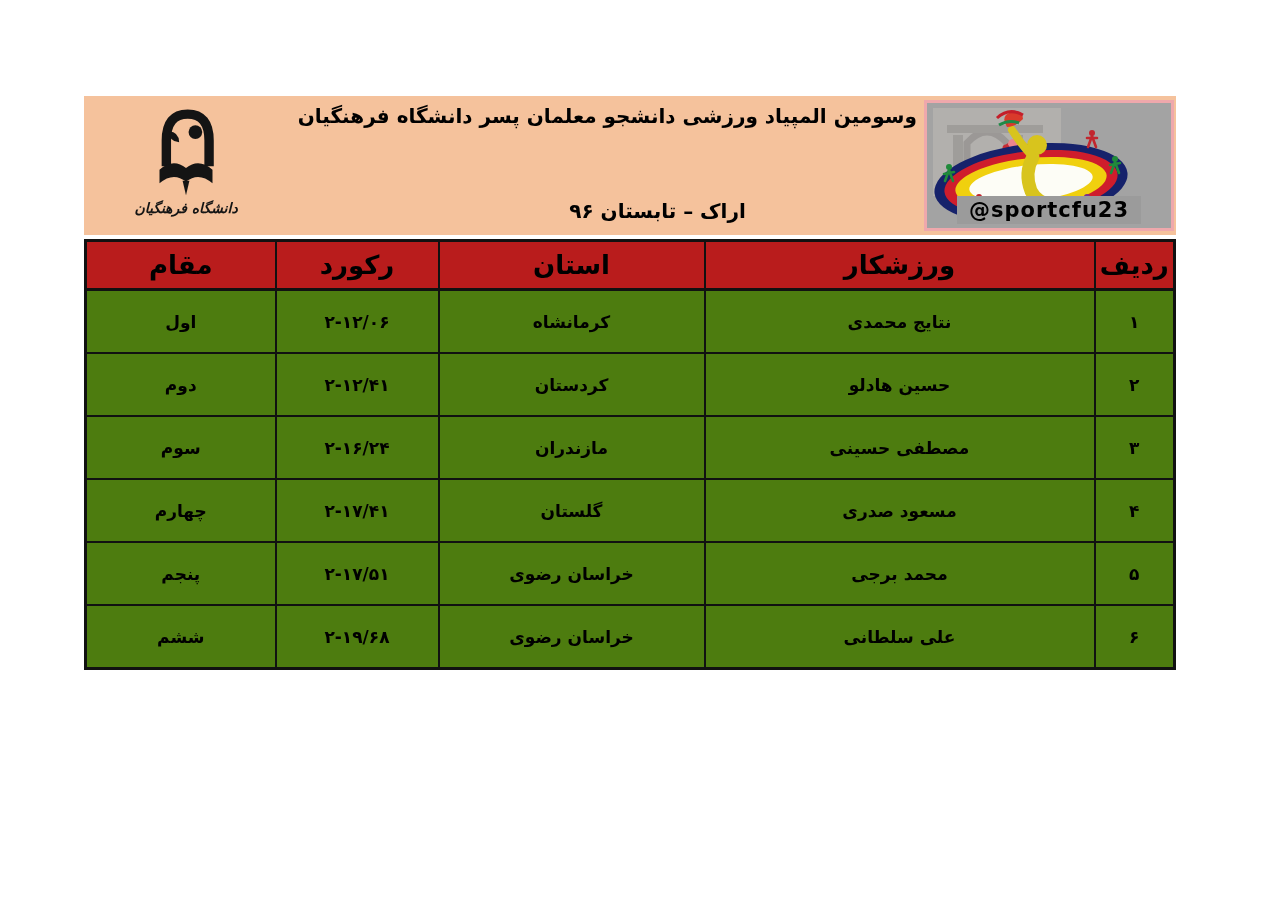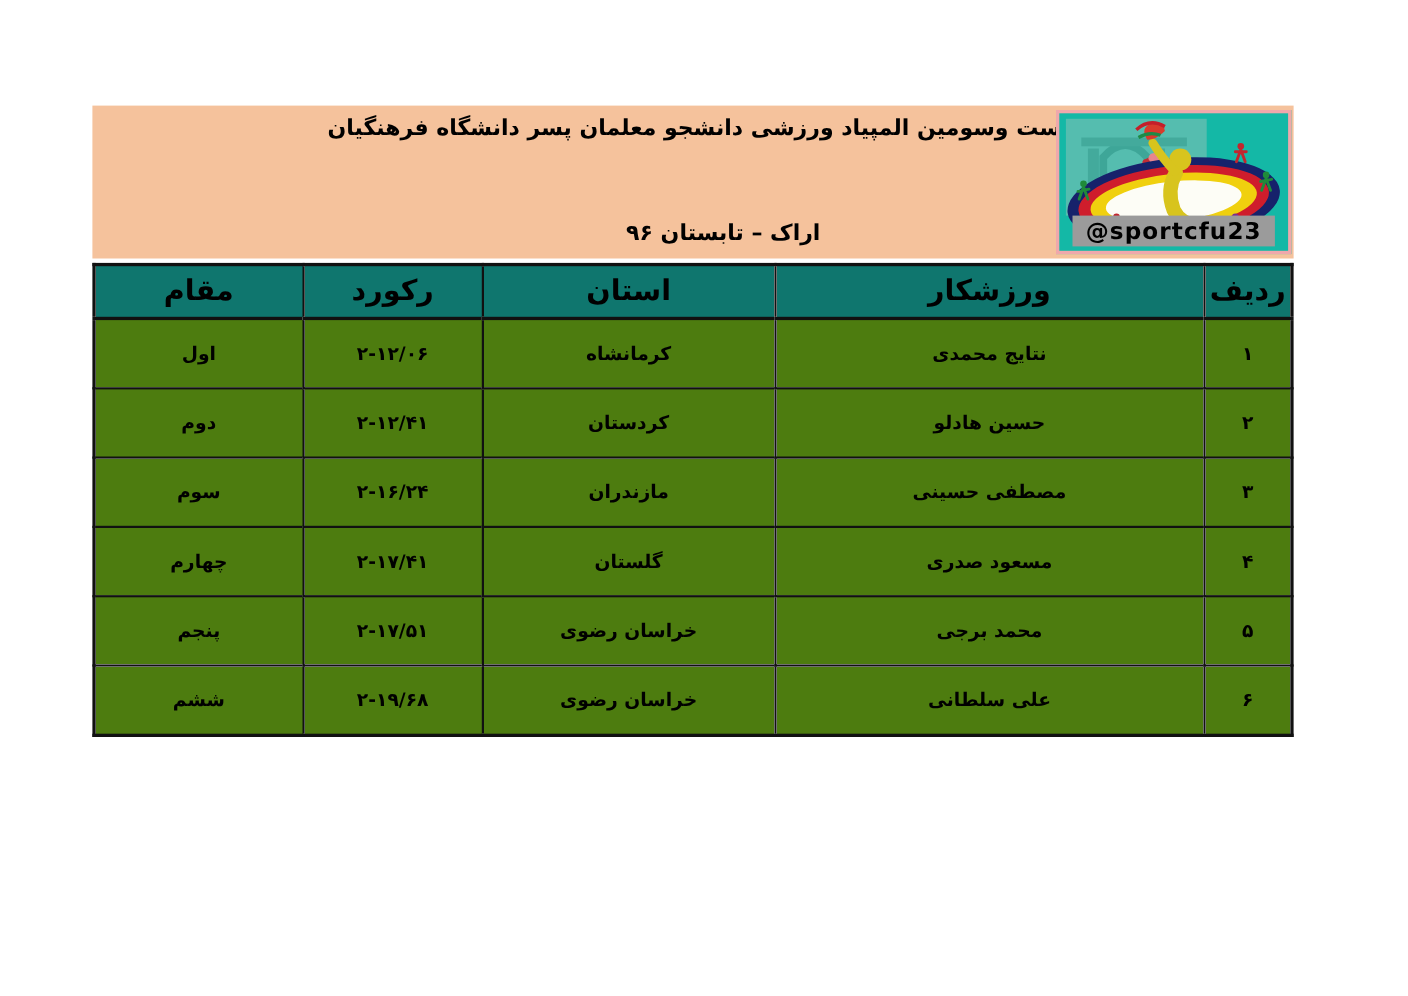--- a/index.html
+++ b/index.html
@@ -25,22 +25,22 @@
   }
 
   .titles {
     position:absolute; left:250px; right:195px; top:0; height:139px;
     display:flex; flex-direction:column; justify-content:space-between;
     padding:8px 0 11px; box-sizing:border-box; text-align:center; direction:rtl;
   }
   .title-line { font-weight:bold; font-size:20px; line-height:1.25; white-space:nowrap; }
 
   .sport-logo {
-    position:absolute; top:4px; right:2px; width:214px; height:131px;
-    background:#14b8a6; border:3px solid #EFA8AC; box-sizing:border-box;
+    position:absolute; top:4px; right:2px; width:250px; height:131px;
+    background:#a3a3a3; border:3px solid #EFA8AC; box-sizing:border-box;
   }
   .sport-logo svg { display:block; }
   .sport-caption {
     position:absolute; left:50%; transform:translateX(-50%); bottom:4px;
     width:184px; height:28px; background:#9B9B9B; color:#000;
     font-weight:bold; font-size:21px; line-height:28px; text-align:center;
     letter-spacing:1px; font-family:"DejaVu Sans", sans-serif;
   }
 
   
@@ -48,37 +48,47 @@
     position:absolute; left:84px; top:239px; width:1092px;
     border-collapse:collapse; table-layout:fixed; direction:rtl;
     font-family:"DejaVu Sans", sans-serif;
   }
   .results-table td {
     border:2px solid #111; text-align:center; vertical-align:middle;
     font-weight:bold; color:#000; padding:0; overflow:hidden;
   }
   .results-table { border:3px solid #111; }
   .results-table tr.hdr td {
-    background:#0f766e; height:46px; font-size:26px; border-bottom:3px solid #111;
+    background:#b91c1c; height:46px; font-size:26px; border-bottom:3px solid #111;
   }
   .results-table tr.row td { background:#4d7c0f; height:61px; font-size:17px; }
 
   .c-rank     { width:80px; }
   .c-athlete  { width:390px; }
   .c-province { width:266px; }
   .c-record   { width:163px; }
   .c-position { width:190px; }
 </style>
 </head>
 <body>
 
 <div class="page">
 
   <div class="header-band">
 
+    <div class="uni-logo">
+      <svg viewBox="0 0 110 114" width="94" height="98">
+        <path d="M32,76 V46 Q32,15 57,15 Q82,15 82,46 V76" fill="none" stroke="#141414" stroke-width="11"></path>
+        <circle cx="66" cy="36" r="8" fill="#141414"></circle>
+        <path d="M47,48 q-12,-1 -12,-13 q12,1 12,13 Z" fill="#141414"></path>
+        <path d="M24,80 Q40,66 55,78 Q70,66 86,80 L86,96 Q70,82 55,94 Q40,82 24,96 Z" fill="#141414"></path>
+        <path d="M51,93 L55,110 L59,93 Z" fill="#141414"></path>
+      </svg>
+      <div class="uni-logo-caption">دانشگاه فرهنگیان</div>
+    </div>
 
     <div class="titles">
       <div class="title-line">بیست وسومین المپیاد ورزشی دانشجو معلمان پسر دانشگاه فرهنگیان</div>
       <div class="title-line">اراک – تابستان ۹۶</div>
     </div>
 
     <div class="sport-logo">
       <svg viewBox="0 0 208 125" width="208" height="125">
 
         <g opacity="0.35">

